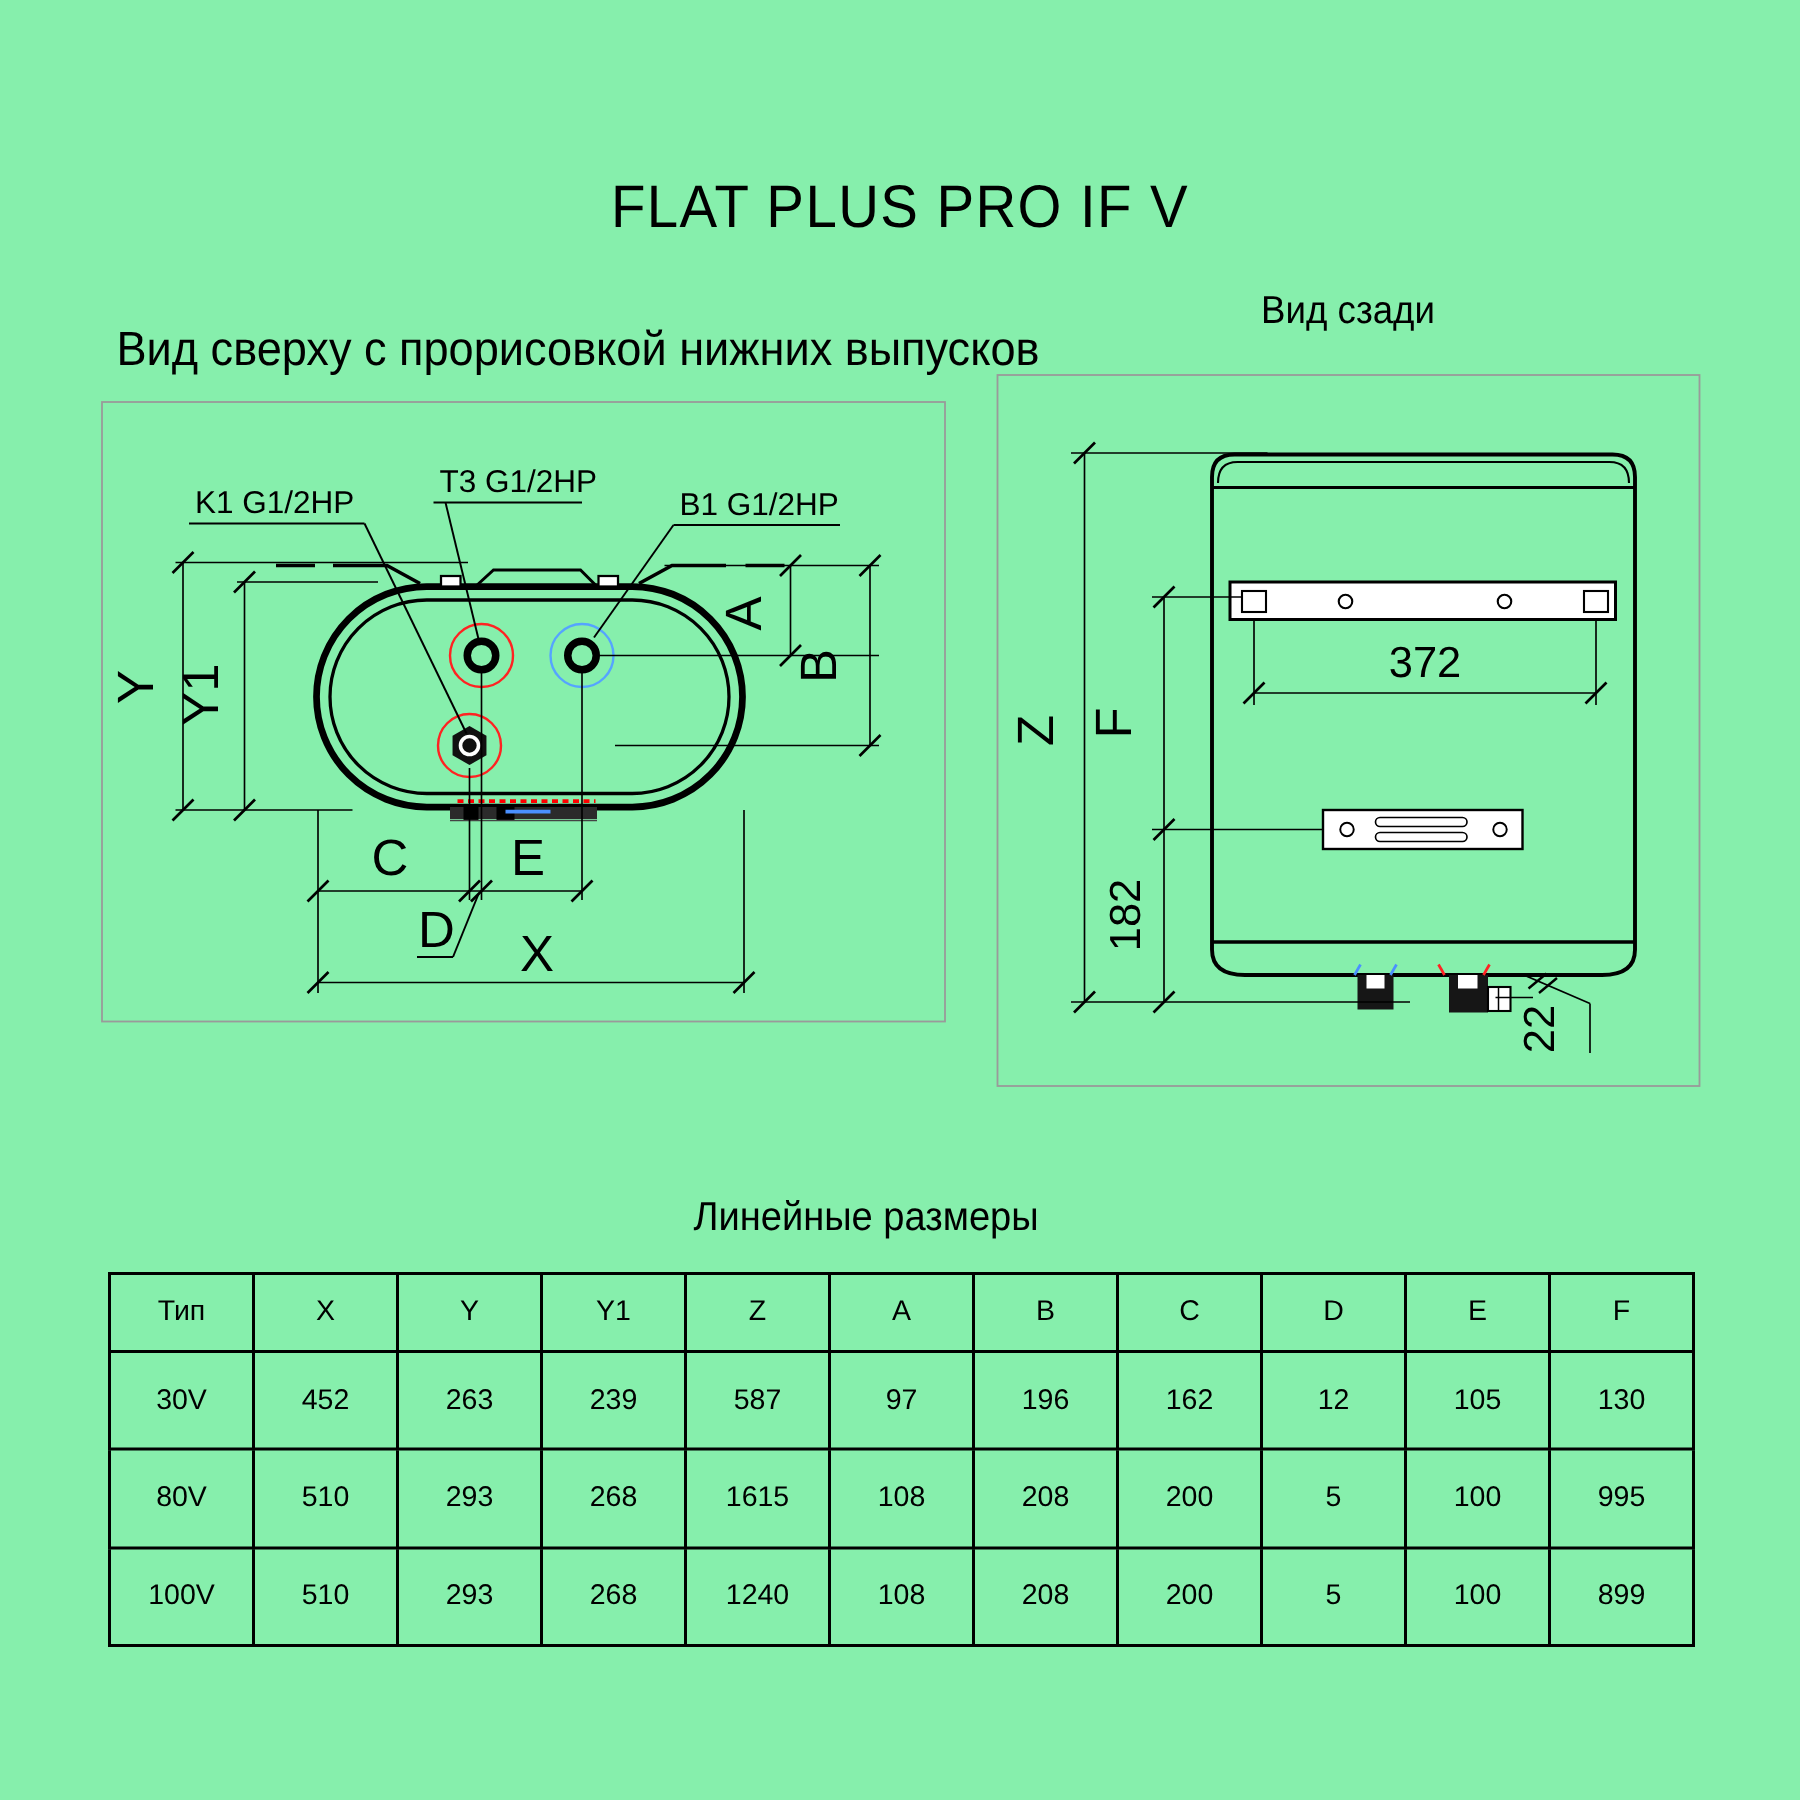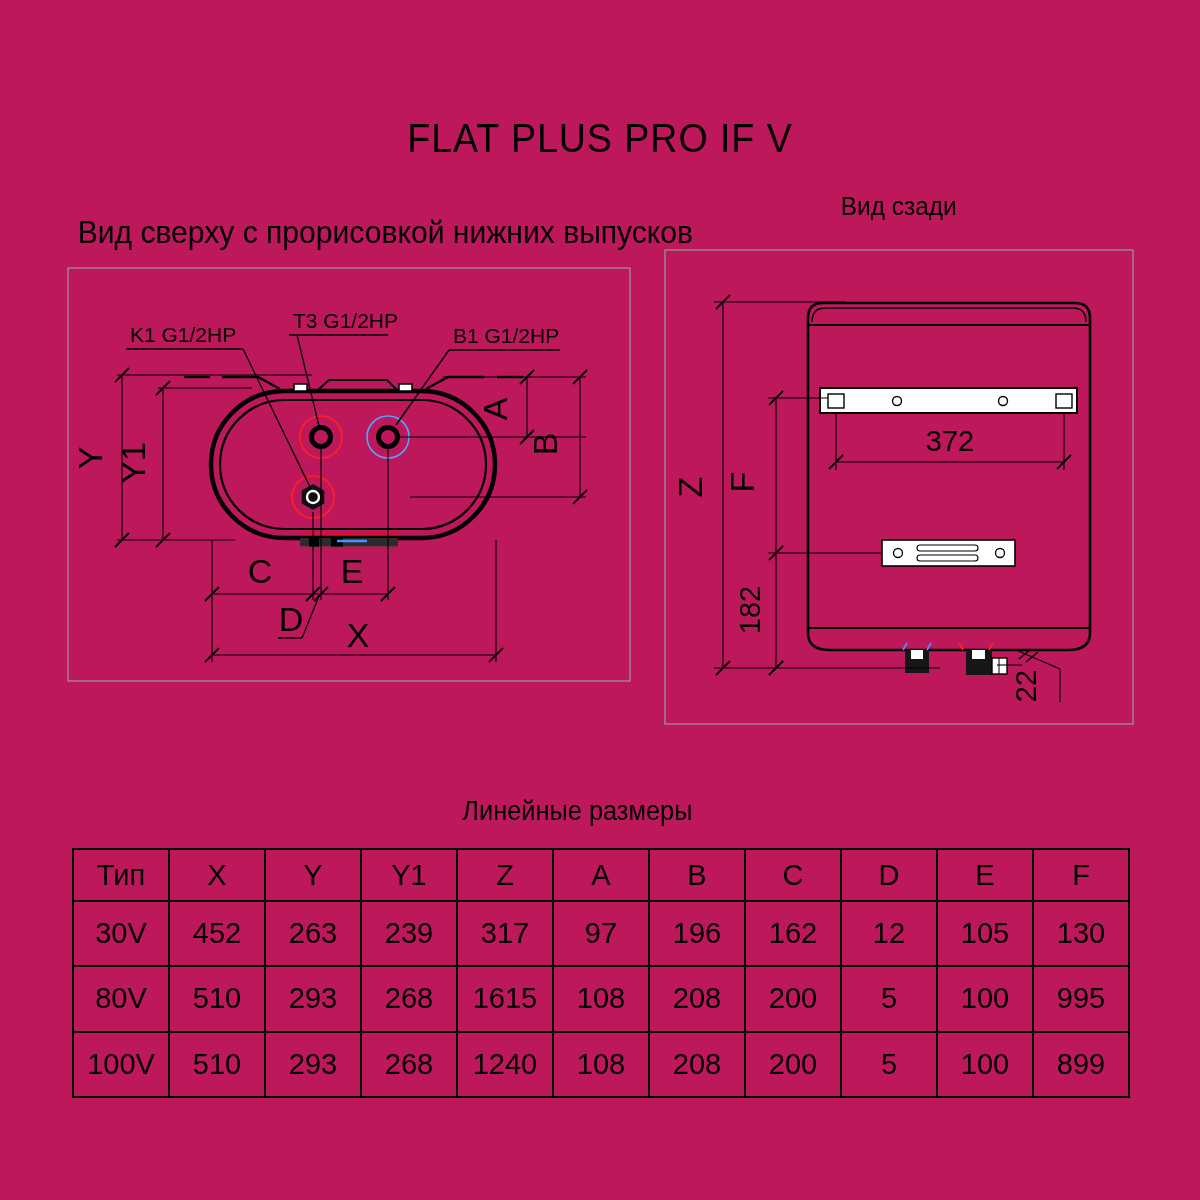--- a/index.html
+++ b/index.html
@@ -1,30 +1,30 @@
 <!DOCTYPE html>
 <html><head>
 <meta charset="utf-8">
 <style>
   html,body{margin:0;padding:0;background:#ffffff;}
-  .sheet{position:relative;width:1200px;height:1200px;background:#be185d;overflow:hidden;
+  .sheet{position:relative;width:1200px;height:1200px;background:#86efac;overflow:hidden;
          font-family:"Liberation Sans",sans-serif;color:#000;}
   .ttl{position:absolute;text-align:center;white-space:nowrap;}
   .main-title{left:0;width:1200px;top:116px;font-size:40px;letter-spacing:1px;}
   .tv-title{left:58px;width:580px;top:214px;font-size:32px;}
   .rv-title{left:665px;width:468px;top:191px;font-size:26px;}
   .tbl-title{left:72px;width:1010px;top:796px;font-size:27px;}
   .cond{display:inline-block;transform:scaleX(.94);transform-origin:center;}
   svg{position:absolute;}
   svg text{font-family:"Liberation Sans",sans-serif;fill:#000;}
   .lbl{font-size:21px;}
   .dimL{font-size:34px;}
   .dimS{font-size:29px;}
   table.dims{position:absolute;left:72px;top:848px;width:1058px;height:250px;
-             border-collapse:collapse;table-layout:fixed;font-size:29px;}
+             border-collapse:collapse;table-layout:fixed;font-size:19px;}
   table.dims th,table.dims td{border:2px solid #000;text-align:center;vertical-align:middle;
              font-weight:normal;padding:0;height:50px;}
 </style>
 </head>
 <body>
 
 <div class="sheet">
 
   <div class="ttl main-title"><span class="cond">FLAT PLUS PRO IF V</span></div>
   <div class="ttl tv-title"><span class="cond">Вид сверху с прорисовкой нижних выпусков</span></div>
@@ -232,21 +232,21 @@
           <th>E</th>
           <th>F</th>
         </tr>
     </thead>
     <tbody>
         <tr>
           <td>30V</td>
           <td>452</td>
           <td>263</td>
           <td>239</td>
-          <td>317</td>
+          <td>587</td>
           <td>97</td>
           <td>196</td>
           <td>162</td>
           <td>12</td>
           <td>105</td>
           <td>130</td>
         </tr>
         <tr>
           <td>80V</td>
           <td>510</td>

